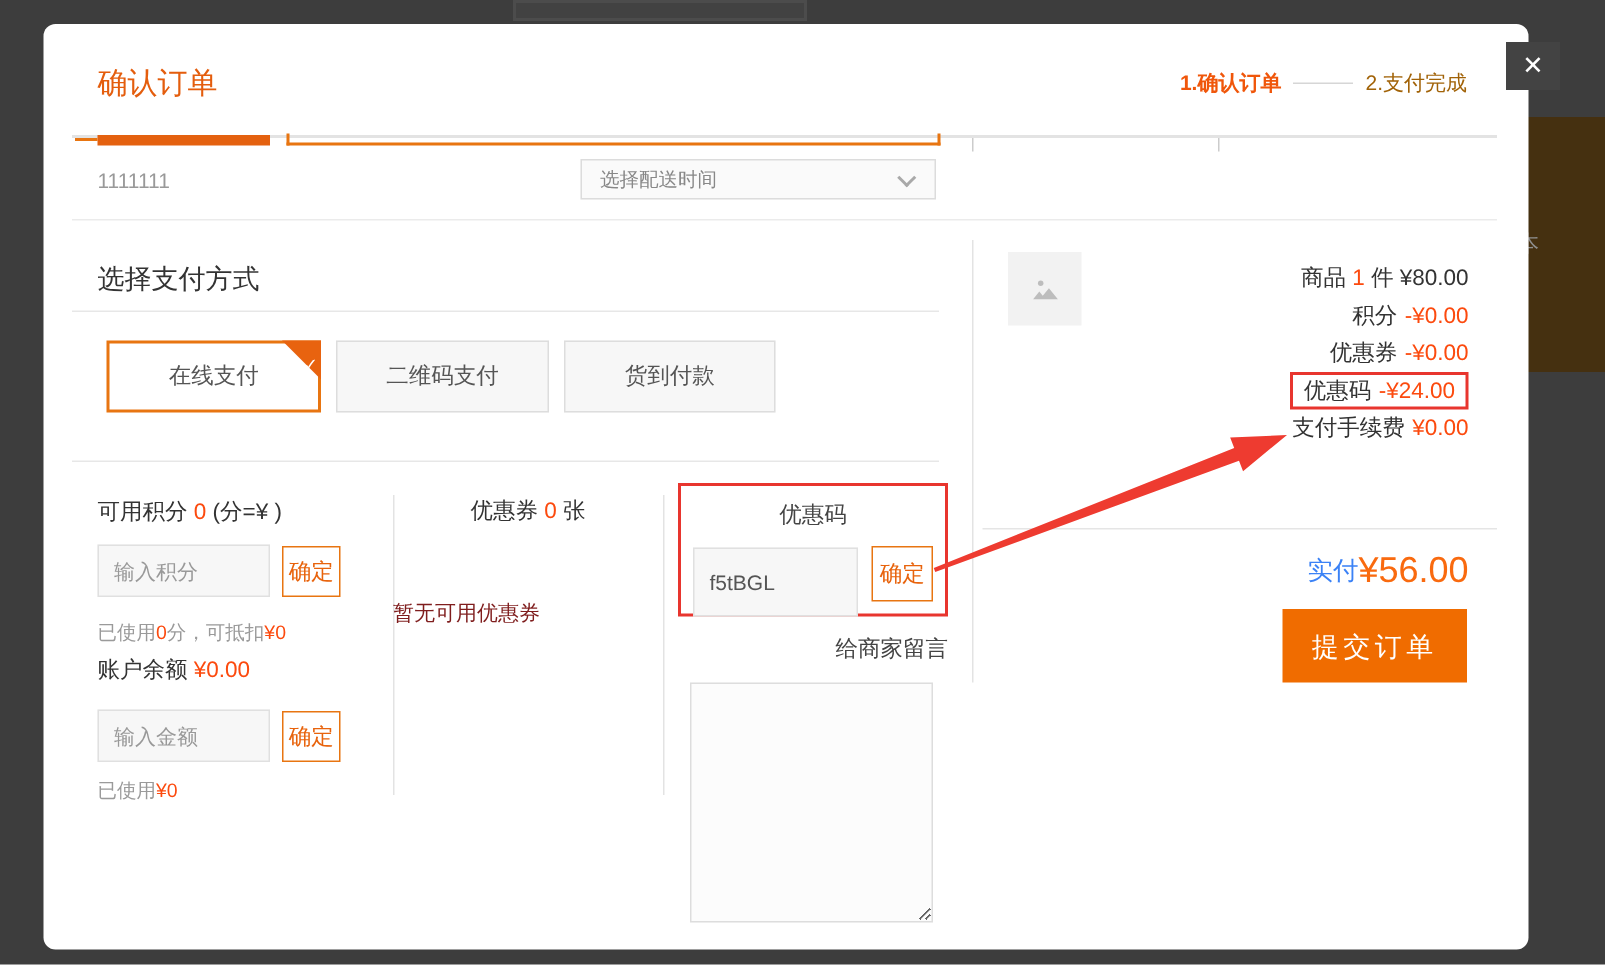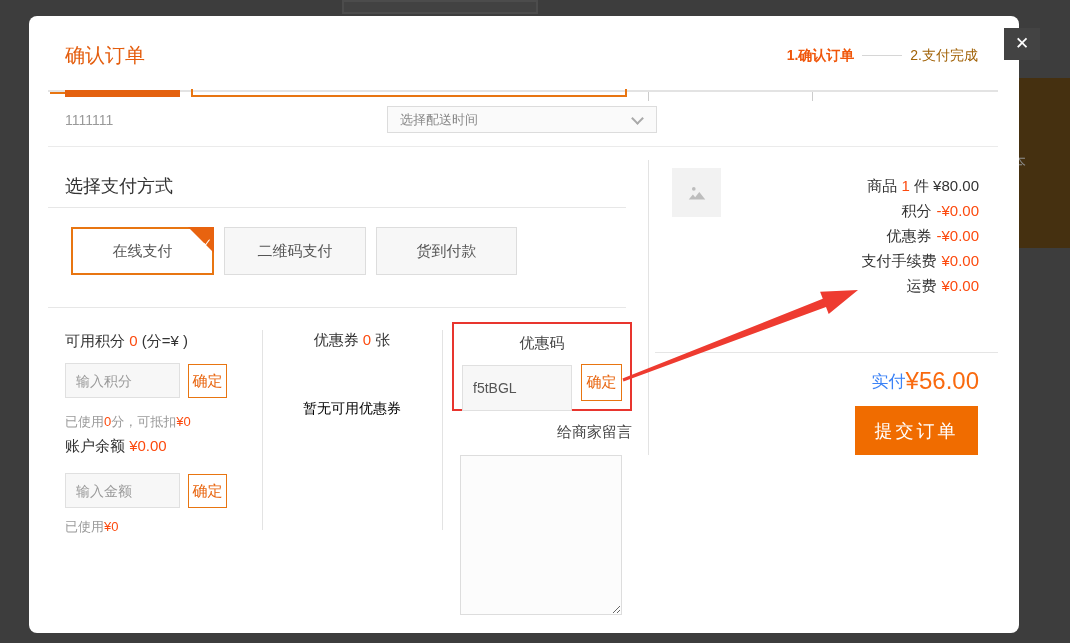--- a/index.html
+++ b/index.html
@@ -32,21 +32,21 @@
 
   
   .remnant-gray-line { left:19px; top:74px; width:950px; height:2px; background:#e3e3e3; }
   .remnant-orange-thin { left:21px; top:76px; width:15px; height:2px; background:#e87511; }
   .remnant-orange-bar { left:36px; top:74px; width:115px; height:7px; background:#e4610f; }
   .remnant-box-bottom { left:162px; top:73px; width:436px; height:8px;
       border-left:2px solid #e87511; border-right:2px solid #e87511; border-bottom:2px solid #e87511; }
   .col-tick { top:76px; width:1px; height:9px; background:#ccc; }
 
   .order-number { left:36px; top:96px; font-size:14px; color:#999; }
-  .delivery-select { left:358px; top:90px; width:270px; height:27px; background:#fafafa;
+  .delivery-select { left:358px; top:90px; width:237px; height:27px; background:#fafafa;
       border:1px solid #dcdcdc; font-size:13px; color:#888; line-height:25px; padding-left:12px; cursor:pointer; }
   .chev { position:absolute; right:14px; top:7px; width:9px; height:9px;
       border-right:2px solid #a9a9a9; border-bottom:2px solid #a9a9a9; transform:rotate(45deg); }
 
   .divider-h { background:#ebebeb; height:1px; }
   .divider-v { background:#e3e3e3; width:1px; }
 
   .section-title { left:36px; top:158px; font-size:18px; color:#333; }
 
   .pay-btn { top:211px; height:48px; background:#f7f7f7; border:1px solid #ddd;
@@ -59,21 +59,21 @@
   .field-label { font-size:15px; color:#333; }
   .num-orange { color:#fc4a0e; }
   .text-input { background:#f7f7f7; border:1px solid #e0e0e0; font-size:14px; color:#555;
       padding-left:10px; font-family:inherit; }
   .text-input::placeholder { color:#999; }
   .confirm-btn { background:#fff; border:1px solid #e87511; color:#e8630c; font-size:15px;
       text-align:center; cursor:pointer; font-family:inherit; }
   .note { font-size:13px; color:#9a9a9a; }
 
   .coupon-head { left:233px; top:315px; width:180px; text-align:center; font-size:15px; }
-  .coupon-empty { left:233px; top:384px; width:180px; text-align:center; font-size:14px; color:#000000; }
+  .coupon-empty { left:233px; top:384px; width:180px; text-align:left; font-size:14px; color:#7f1d1d; }
 
   .red-rect { border:2px solid #e8352e; }
   .code-title { left:423px; top:318px; width:180px; text-align:center; font-size:15px; color:#444; }
   .msg-title { left:423px; top:407px; width:180px; text-align:right; font-size:15px; color:#444; }
   .msg-area { left:431px; top:439px; width:162px; height:160px; background:#fcfcfc;
       border:1px solid #ddd; font-family:inherit; font-size:13px; padding:6px; }
 
   .thumb { left:643px; top:152px; width:49px; height:49px; background:#f2f2f2;
       display:flex; align-items:center; justify-content:center; }
 
@@ -197,24 +197,26 @@
       <span>件</span>
       <span>¥80.00</span>
     </div>
     <div class="summary-row">
       <span>积分</span><span class="val">-¥0.00</span>
     </div>
     <div class="summary-row">
       <span>优惠券</span><span class="val">-¥0.00</span>
     </div>
     <div class="summary-row">
+      <span class="hl-wrap">
+        <span>优惠码</span><span class="val">-¥24.00</span>
+      </span>
+    </div>
+    <div class="summary-row">
       <span>支付手续费</span><span class="val">¥0.00</span>
-    </div>
-    <div class="summary-row">
-      <span>运费</span><span class="val">¥0.00</span>
     </div>
   </div>
 
   <div class="abs divider-h" style="left:626px; top:336px; width:343px; background:#e5e5e5;"></div>
 
   <div class="abs total-line">
     <span class="total-label">实付</span><span class="total-value">¥56.00</span>
   </div>
 
   <button class="abs submit-btn">提交订单</button>

